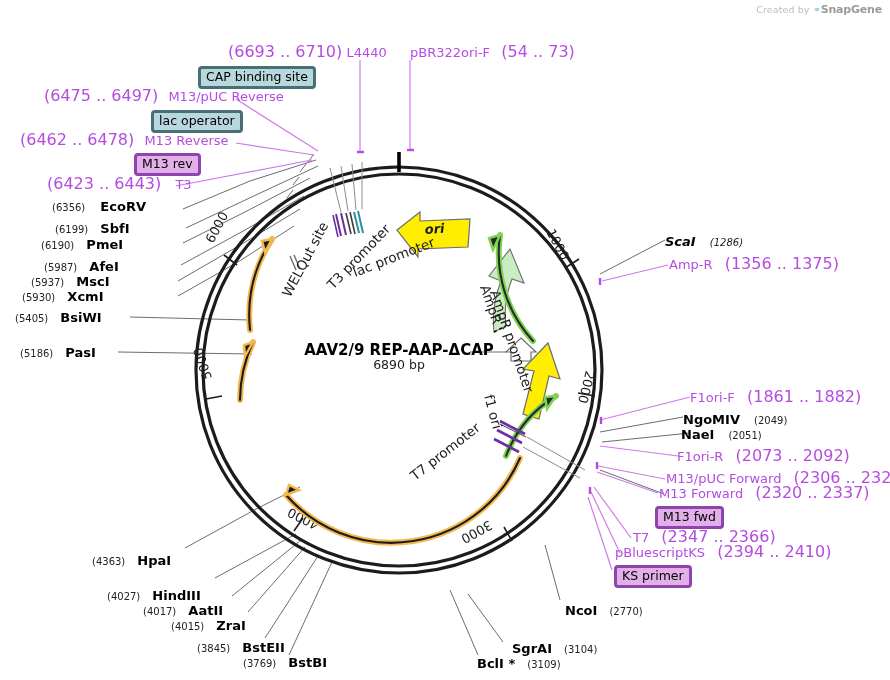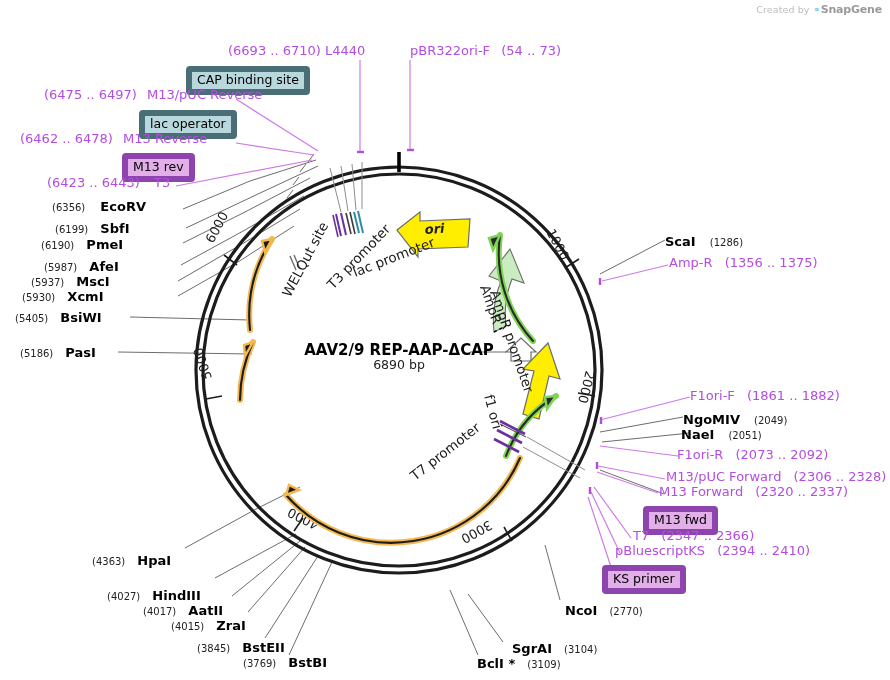--- a/index.html
+++ b/index.html
@@ -4,23 +4,23 @@
 <style>
   html,body{margin:0;padding:0;background:#fff;}
   body{width:890px;height:680px;position:relative;overflow:hidden;
        font-family:"DejaVu Sans","Liberation Sans",sans-serif;color:#000;}
   #map{position:absolute;left:0;top:0;width:890px;height:680px;}
   .lbl{position:absolute;white-space:nowrap;line-height:1;}
   .enz{color:#000;}
   .enz .nm{font-weight:bold;font-size:13px;}
   .enz .ps{font-size:10px;color:#222;}
   .prm{color:#b44ce0;font-size:13px;}
-  .prm .ps{font-size:13px;}
+  .prm .ps{font-size:16px;}
   .badge{display:inline-block;padding:1px 5px 2px 5px;border-radius:4px;
-         font-size:12.5px;line-height:1.15;border:6px solid #b91c1c;}
+         font-size:12.5px;line-height:1.15;border:3px solid #b91c1c;margin-left:12px;}
   .badge-teal{background:#b8d8dd;border-color:#4a6e76;color:#000;}
   .badge-violet{background:#e3afe8;border-color:#8e44ad;color:#000;}
   .wm{position:absolute;right:8px;top:3px;font-size:9.5px;color:#bdbdbd;
       letter-spacing:.1px;white-space:nowrap;}
   .wm b{color:#9a9a9a;font-weight:bold;font-size:11px;letter-spacing:-.2px;}
   .wm .pin{color:#7ec8f2;font-weight:bold;}
 </style>
 </head>
 <body>
 
@@ -337,21 +337,21 @@
 </div>
 <div class="lbl enz" style="left:512px;top:640px;text-align:right;">
   <span class="nm">SgrAI</span>
   <span class="ps" style="margin-left:7px;">(3104)</span>
 </div>
 <div class="lbl enz" style="left:565px;top:602px;">
   <span class="nm">NcoI</span>
   <span class="ps" style="margin-left:7px;">(2770)</span>
 </div>
 
-<div class="lbl enz" style="left:665px;top:233px;">
+<div class="lbl enz" style="left:665px;top:233px;font-style:italic;">
   <span class="nm">ScaI</span>
   <span class="ps" style="margin-left:9px;">(1286)</span>
 </div>
 
 <div class="lbl prm" style="left:669px;top:256px;">
   <span>Amp-R</span>
   <span class="ps" style="margin-left:8px;">(1356 .. 1375)</span>
 </div>
 
 <div class="lbl prm" style="left:690px;top:389px;">

